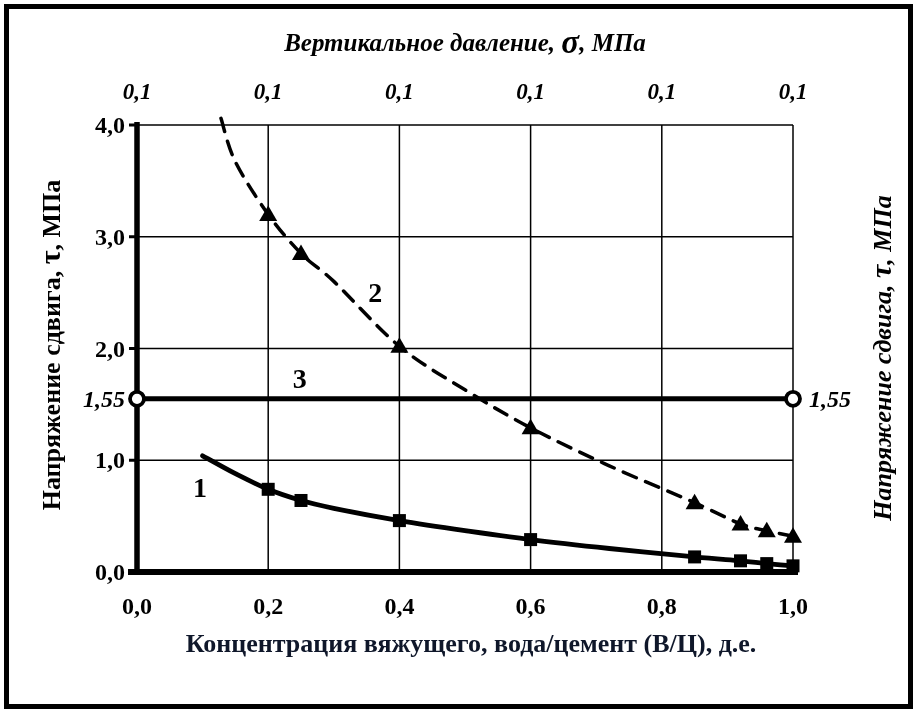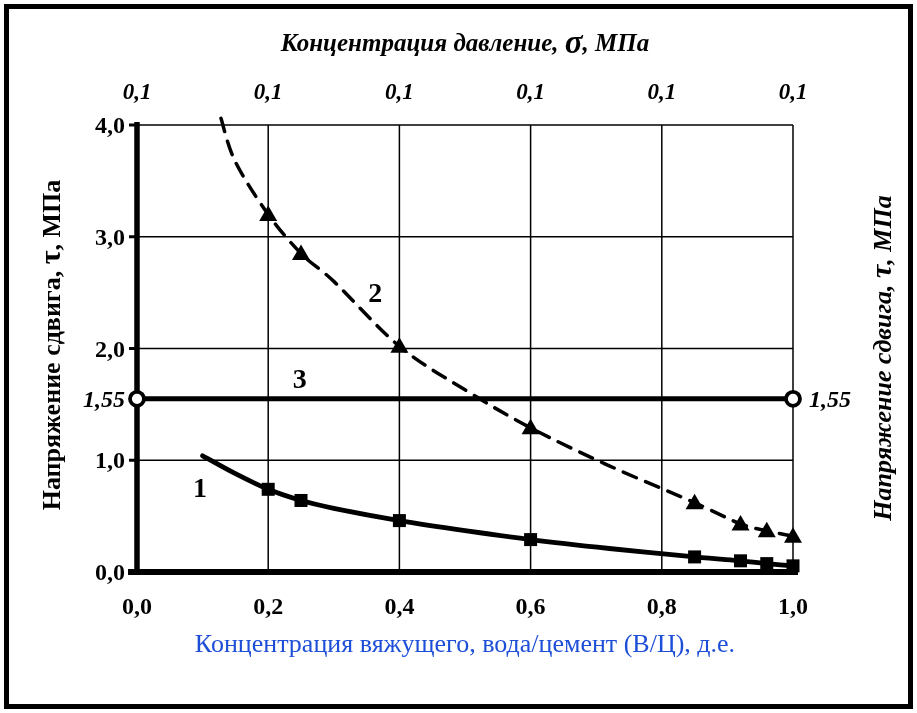--- a/index.html
+++ b/index.html
@@ -11,22 +11,22 @@
     position:absolute;left:4px;top:4px;width:899px;height:695px;
     border:5px solid #000;background:#fff;
   }
   #chart{position:absolute;left:0;top:0;}
   .top-title{
     position:absolute;left:117px;top:29px;width:696px;text-align:center;
     font-style:italic;font-weight:bold;font-size:25px;color:#000;white-space:nowrap;
   }
   .top-title .sym{font-size:33px;line-height:0;vertical-align:-2px;}
   .x-title{
-    position:absolute;left:107px;top:629px;width:716px;text-align:center;
-    font-weight:normal;font-size:26px;color:#1d4ed8;white-space:nowrap;
+    position:absolute;left:113px;top:629px;width:716px;text-align:center;
+    font-weight:bold;font-size:26px;color:#0f172a;white-space:nowrap;
   }
   .y-title{
     position:absolute;white-space:nowrap;font-weight:bold;font-size:26px;color:#000;
     transform:translate(-50%,-50%) rotate(-90deg);
   }
   .y-title .sym{font-size:30px;line-height:0;}
   .y-title.left{left:52px;top:345px;}
   .y-title.right{left:883px;top:358px;font-style:italic;}
   
   text{fill:#000;}
@@ -35,21 +35,21 @@
   .xtick{font:bold 24px "Liberation Serif","DejaVu Serif",serif;}
   .toptick{font:italic bold 23px "Liberation Serif","DejaVu Serif",serif;}
   .slabel{font:bold 28px "Liberation Serif","DejaVu Serif",serif;}
   .annot{font:italic bold 24px "Liberation Serif","DejaVu Serif",serif;}
 </style>
 </head>
 <body>
 
 <div class="frame"></div>
 
-<div class="top-title"><span>Концентрация давление, </span><span class="sym">σ</span><span>, МПа</span></div>
+<div class="top-title"><span>Вертикальное давление, </span><span class="sym">σ</span><span>, МПа</span></div>
 
 <div class="y-title left"><span>Напряжение сдвига, </span><span class="sym">τ</span><span>, МПа</span></div>
 
 <div class="y-title right"><span>Напряжение сдвига, </span><span class="sym">τ</span><span>, МПа</span></div>
 
 <div class="x-title">Концентрация вяжущего, вода/цемент (В/Ц), д.е.</div>
 
 <svg id="chart" width="917" height="713" viewBox="0 0 917 713">
     <line x1="137" y1="460.25" x2="793" y2="460.25" stroke="#000000" stroke-width="1.5"></line>
     <line x1="137" y1="348.5" x2="793" y2="348.5" stroke="#000000" stroke-width="1.5"></line>

